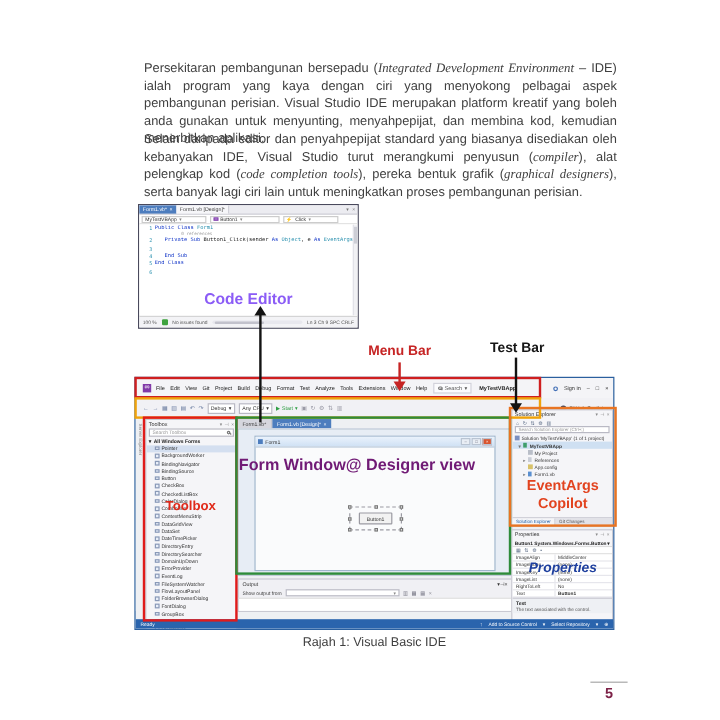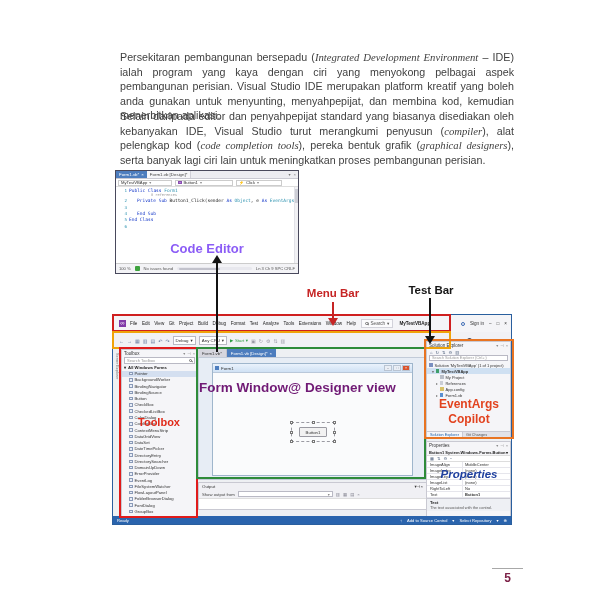--- a/index.html
+++ b/index.html
@@ -639,16 +639,17 @@
   <div class="obox box-des"></div>
   <div class="obox box-sol"></div>
 
   <div class="ov ov-toolbox">Toolbox</div>
   <div class="ov ov-solution">
       <div>EventArgs</div>
       <div>Copilot</div>
     </div>
   <div class="ov ov-props">Properties</div>
 
+  <div class="caption">Rajah 1: Visual Basic IDE</div>
   <div class="foot-line"></div>
   <div class="foot-num">5</div>
 
 </div>
 
 </body></html>

